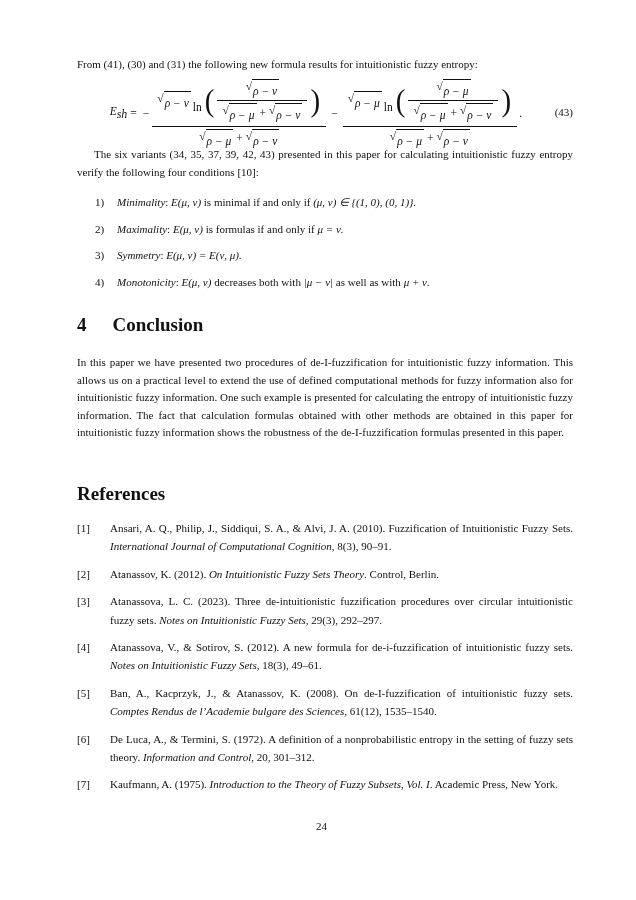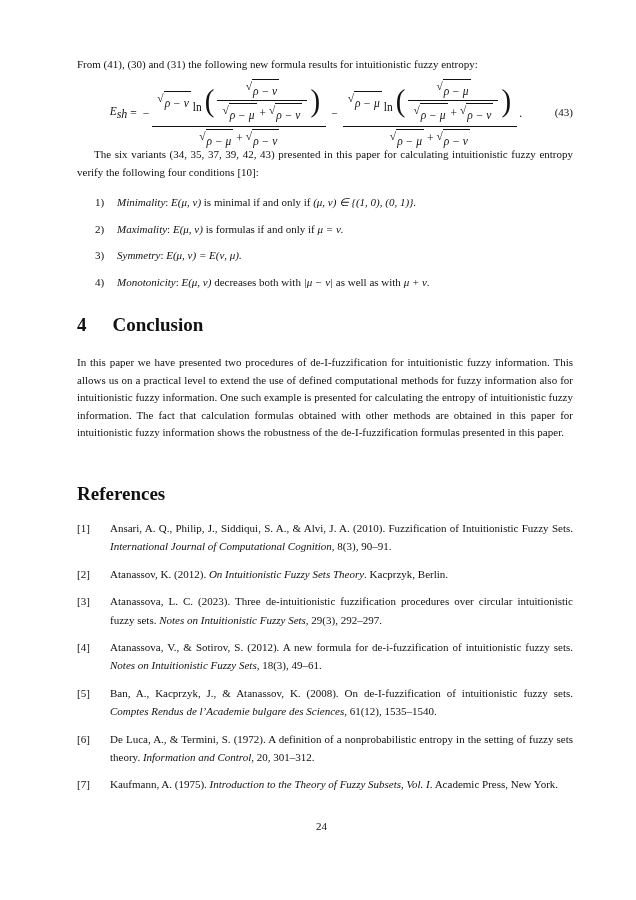--- a/index.html
+++ b/index.html
@@ -195,21 +195,21 @@
     <span>References</span>
   </div>
 
   <div class="block" style="top:519px">
     <div class="ref-item">
       <span class="ref-label">[1]</span>
       <span>Ansari, A. Q., Philip, J., Siddiqui, S. A., &amp; Alvi, J. A. (2010). Fuzzification of Intuitionistic Fuzzy Sets. </span><span class="it">International Journal of Computational Cognition</span><span>, 8(3), 90–91.</span>
     </div>
     <div class="ref-item">
       <span class="ref-label">[2]</span>
-      <span>Atanassov, K. (2012). </span><span class="it">On Intuitionistic Fuzzy Sets Theory</span><span>. Kacprzyk, Berlin.</span>
+      <span>Atanassov, K. (2012). </span><span class="it">On Intuitionistic Fuzzy Sets Theory</span><span>. Control, Berlin.</span>
     </div>
     <div class="ref-item">
       <span class="ref-label">[3]</span>
       <span>Atanassova, L. C. (2023). Three de-intuitionistic fuzzification procedures over circular intuitionistic fuzzy sets. </span><span class="it">Notes on Intuitionistic Fuzzy Sets</span><span>, 29(3), 292–297.</span>
     </div>
     <div class="ref-item">
       <span class="ref-label">[4]</span>
       <span>Atanassova, V., &amp; Sotirov, S. (2012). A new formula for de-i-fuzzification of intuitionistic fuzzy sets. </span><span class="it">Notes on Intuitionistic Fuzzy Sets</span><span>, 18(3), 49–61.</span>
     </div>
     <div class="ref-item">

